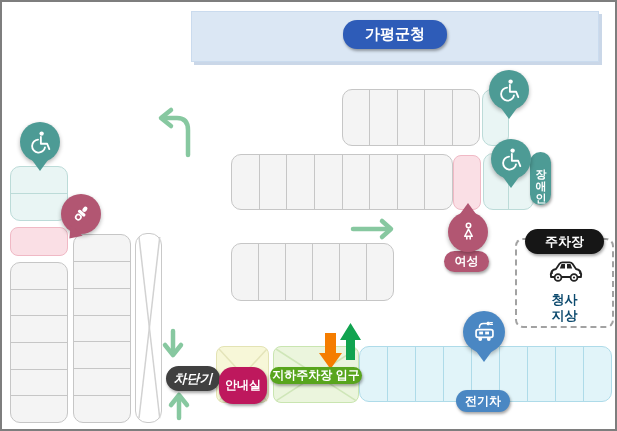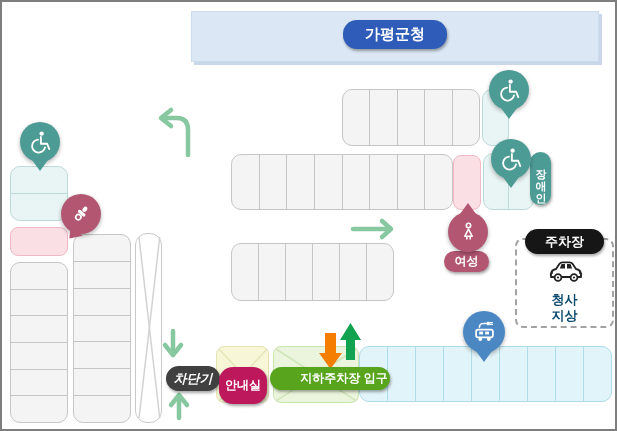--- a/index.html
+++ b/index.html
@@ -125,22 +125,23 @@
   </div>
   <div class="xbox" style="left:271px;top:344px;width:86px;height:57px;background:#ebf5dd;border:1.5px solid #c9e5b0;">
     <svg>
         <line x1="2" y1="2" x2="98%" y2="98%" stroke="#cfe6b8" stroke-width="1.5"></line>
         <line x1="98%" y1="2" x2="2" y2="98%" stroke="#cfe6b8" stroke-width="1.5"></line>
       </svg>
   </div>
 
   <div class="pill" style="left:164px;top:364px;width:54px;height:25px;background:#404040;font-size:13px;font-style:italic;">차단기</div>
   <div class="pill" style="left:217px;top:365px;width:48px;height:37px;background:#be185d;font-size:12px;">안내실</div>
-  <div class="pill" style="left:268px;top:365px;width:92px;height:23px;background:#58a51d;font-size:12px;padding-left:28px;">지하주차장 입구</div>
+  <div class="pill" style="left:268px;top:365px;width:92px;height:17px;background:#58a51d;font-size:12px;">지하주차장 입구</div>
   <div class="pill" style="left:442px;top:249px;width:45px;height:21px;background:#b25672;font-size:12px;">여성</div>
+  <div class="pill" style="left:454px;top:388px;width:54px;height:22px;background:#4a87c3;font-size:12px;">전기차</div>
   <div class="pill vertical" style="left:528px;top:150px;width:21px;height:53px;background:#4d9b95;font-size:11px;">장애인</div>
 
   <div class="legend" style="left:513px;top:236px;width:99px;height:90px;">
     <svg style="position:absolute;left:29px;top:16px;" width="40" height="32" viewBox="0 0 40 30">
       <path d="M5 20 Q4 13 10 12 L13.5 6.8 Q14.5 5.3 16.5 5.3 L23.5 5.3 Q25.5 5.3 26.5 6.8 L30 12 Q36 13 35 20 Z" fill="none" stroke="#222" stroke-width="1.8" stroke-linejoin="round"></path>
       <path d="M15.5 7 L13.8 11.5 L19 11.5 L19 7 Z" fill="#222"></path>
       <path d="M21 7 L21 11.5 L26.2 11.5 L24.5 7 Z" fill="#222"></path>
       <circle cx="12" cy="20.5" r="3.4" fill="#fff" stroke="#222" stroke-width="1.8"></circle>
       <circle cx="12" cy="20.5" r="1.1" fill="#222"></circle>
       <circle cx="28" cy="20.5" r="3.4" fill="#fff" stroke="#222" stroke-width="1.8"></circle>

